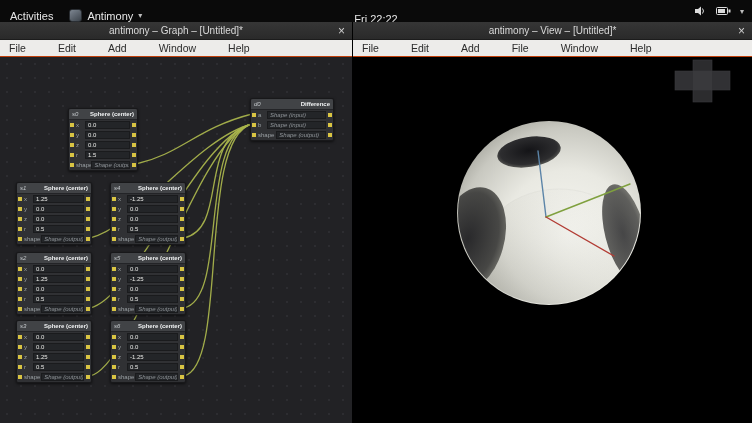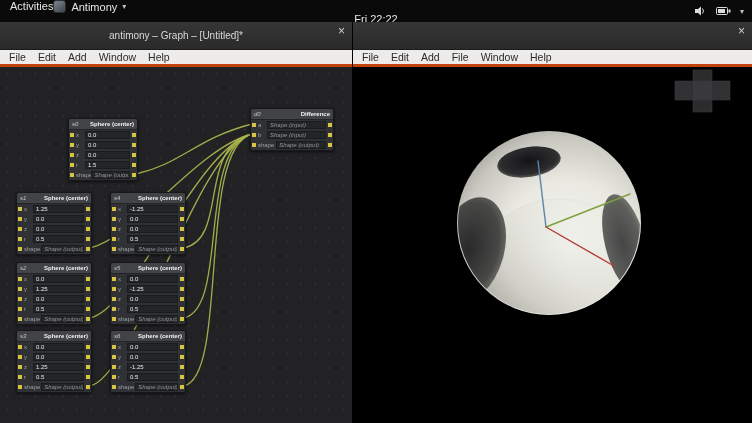--- a/index.html
+++ b/index.html
@@ -7,52 +7,52 @@
   #screen {
     position: relative; width: 752px; height: 423px; overflow: hidden;
     font-family: "Liberation Sans", "DejaVu Sans", sans-serif;
     background:#111;
   }
 
   
   #top-bar {
     position:absolute; left:0; top:0; width:752px; height:22px;
     background:#0a0a0a; color:#e6e6e6; font-size:11px;
-    display:flex; align-items:flex-start;
+    display:flex; align-items:flex-end;
   }
   #top-bar .activities { margin-left:10px; }
-  #top-bar .app-menu { display:flex; align-items:center; gap:5px; }
+  #top-bar .app-menu { margin-left:16px; display:flex; align-items:center; gap:5px; }
   .app-icon {
     width:13px; height:13px; border-radius:3px;
     background:linear-gradient(145deg,#7d8691,#3c434b);
     border:1px solid #2a2e33;
   }
   .caret { font-size:8px; color:#bdbdbd; }
   #clock { position:absolute; left:50%; transform:translateX(-50%); top:0; height:38px;
     display:flex; align-items:center; }
   #tray { position:absolute; right:8px; top:0; height:22px; display:flex; align-items:center; gap:9px; }
   #tray svg { display:block; }
 
   
   .window { position:absolute; top:22px; height:401px; }
   #graph-window { left:0; width:352px; }
   #view-window { left:352px; width:400px; border-left:1px solid #000; }
 
   .titlebar {
-    height:28px; background:linear-gradient(#363636,#2a2a2a);
+    height:18px; background:linear-gradient(#363636,#2a2a2a);
     border-bottom:1px solid #1c1c1c; color:#d9d9d9; font-size:10px;
     display:flex; align-items:center; justify-content:center; position:relative;
   }
   .titlebar .close {
     position:absolute; right:7px; top:0; height:18px; display:flex; align-items:center;
     color:#cfcfcf; font-size:12px; line-height:1;
   }
   .menubar {
-    height:17px; background:#edecea; border-bottom:3px solid #c2410c;
-    display:flex; align-items:center; font-size:10.5px; color:#2b2b2b; padding-left:3px;
+    height:17px; background:#edecea; border-bottom:1px solid #c2410c;
+    display:flex; align-items:center; font-size:10.5px; color:#2b2b2b; padding-left:3px;gap:20px;
   }
   .menubar span { padding:0 6px; }
 
   
   #graph-canvas {
     position:relative; width:352px; height:366px; background:#222225;
     background-image: radial-gradient(#2d2d31 1px, rgba(0,0,0,0) 1px);
     background-size: 14px 14px; overflow:hidden;
   }
   #wires { position:absolute; left:0; top:0; width:352px; height:366px; pointer-events:none; }
@@ -404,20 +404,21 @@
             <span class="row-label">shape</span>
             <span class="row-value shape">Shape (output)</span>
             <span class="port"></span>
           </div>
         </div>
       </div>
   </div>
 
   <div class="window" id="view-window">
     <div class="titlebar">
+      <span>antimony – View – [Untitled]*</span>
       <span class="close">×</span>
     </div>
     <div class="menubar">
       <span>File</span>
       <span>Edit</span>
       <span>Add</span>
       <span>File</span>
       <span>Window</span>
       <span>Help</span>
     </div>

